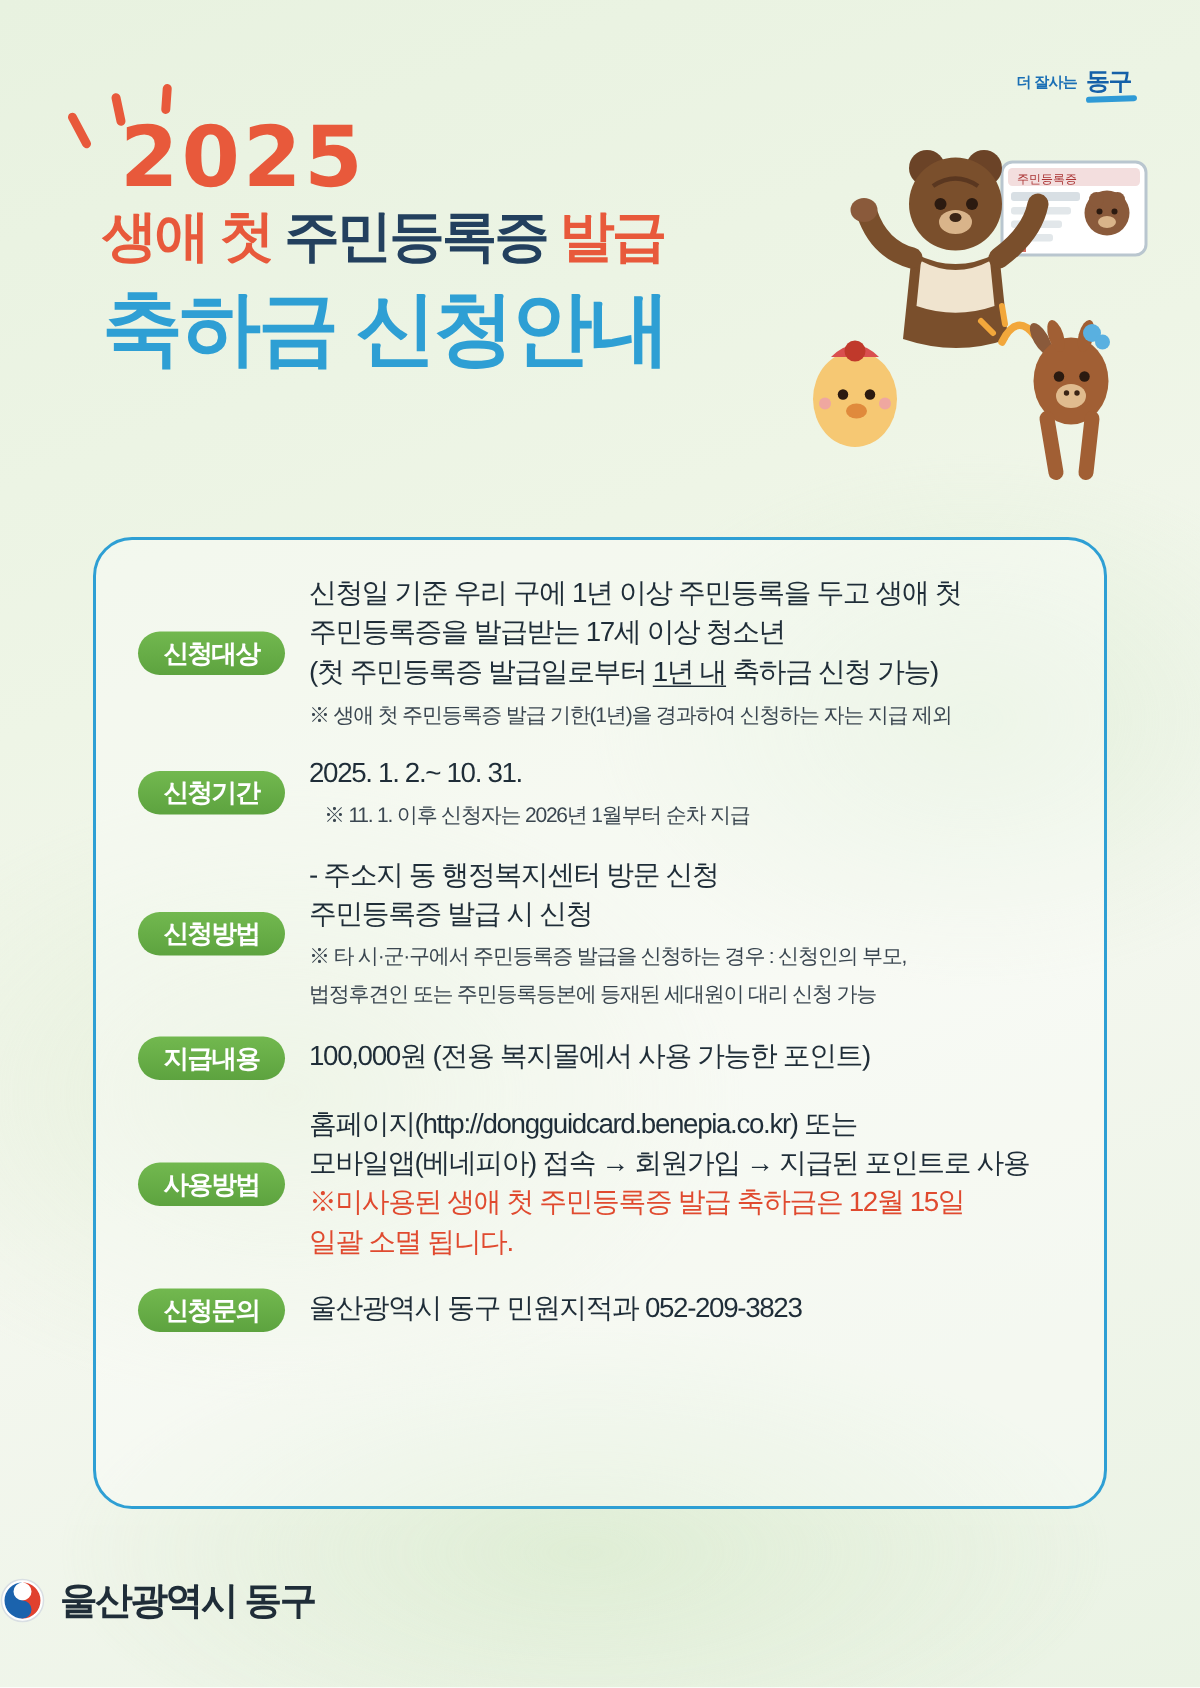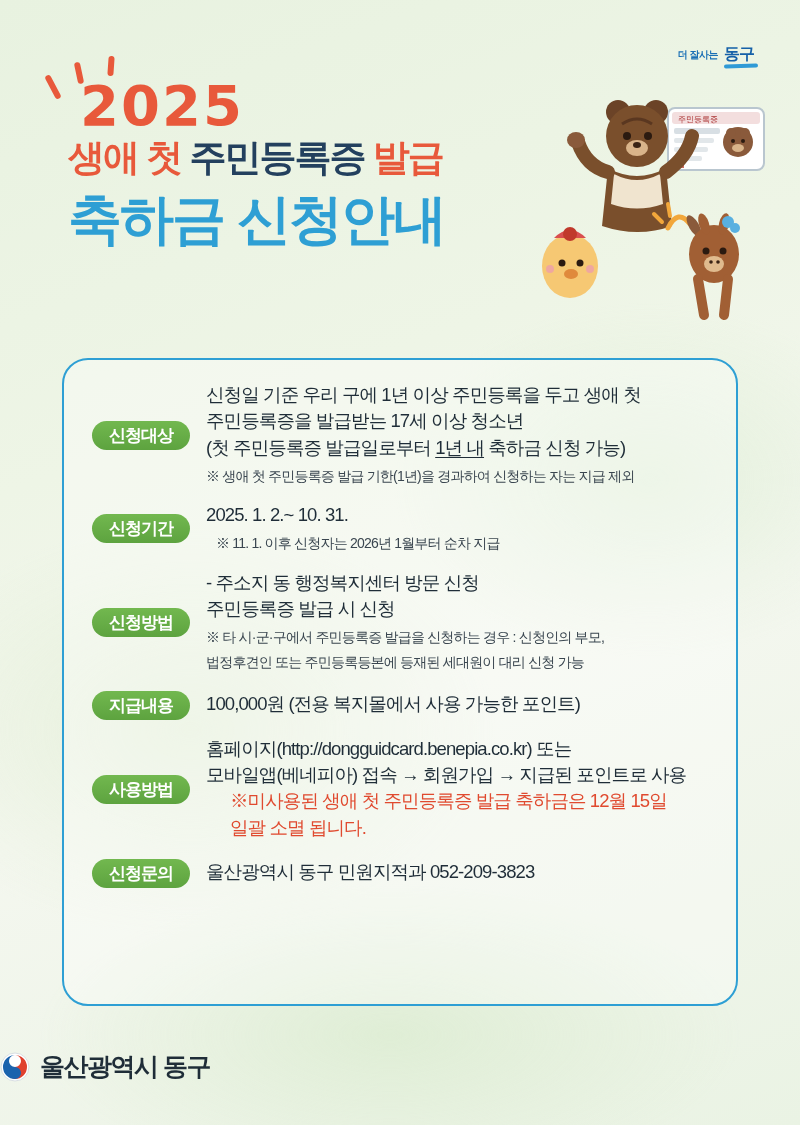--- a/index.html
+++ b/index.html
@@ -189,21 +189,20 @@
     line-height: 1.45;
     letter-spacing: -0.8px;
     color: #3a4650;
     margin-top: 5px;
   }
   .t-note-indent {
     margin-left: 10px;
   }
   .t-red {
     color: #e04a2f;
-    margin-left: 24px;
   }
 
   
   .footer {
     position: absolute;
     left: 0; right: 0;
     bottom: 42px;
     display: flex;
     align-items: center;
     gap: 10px;

